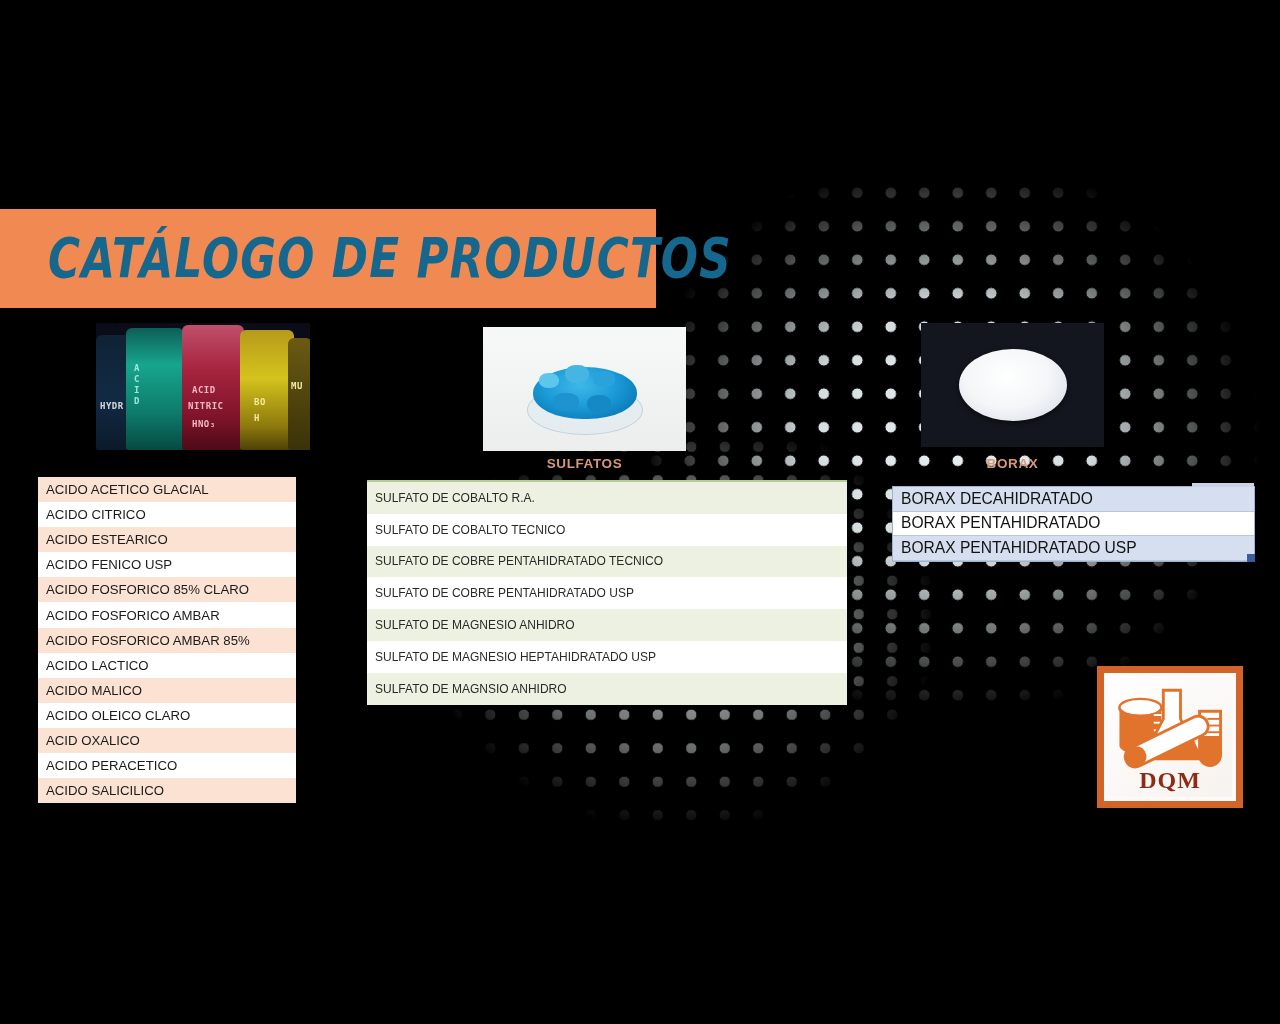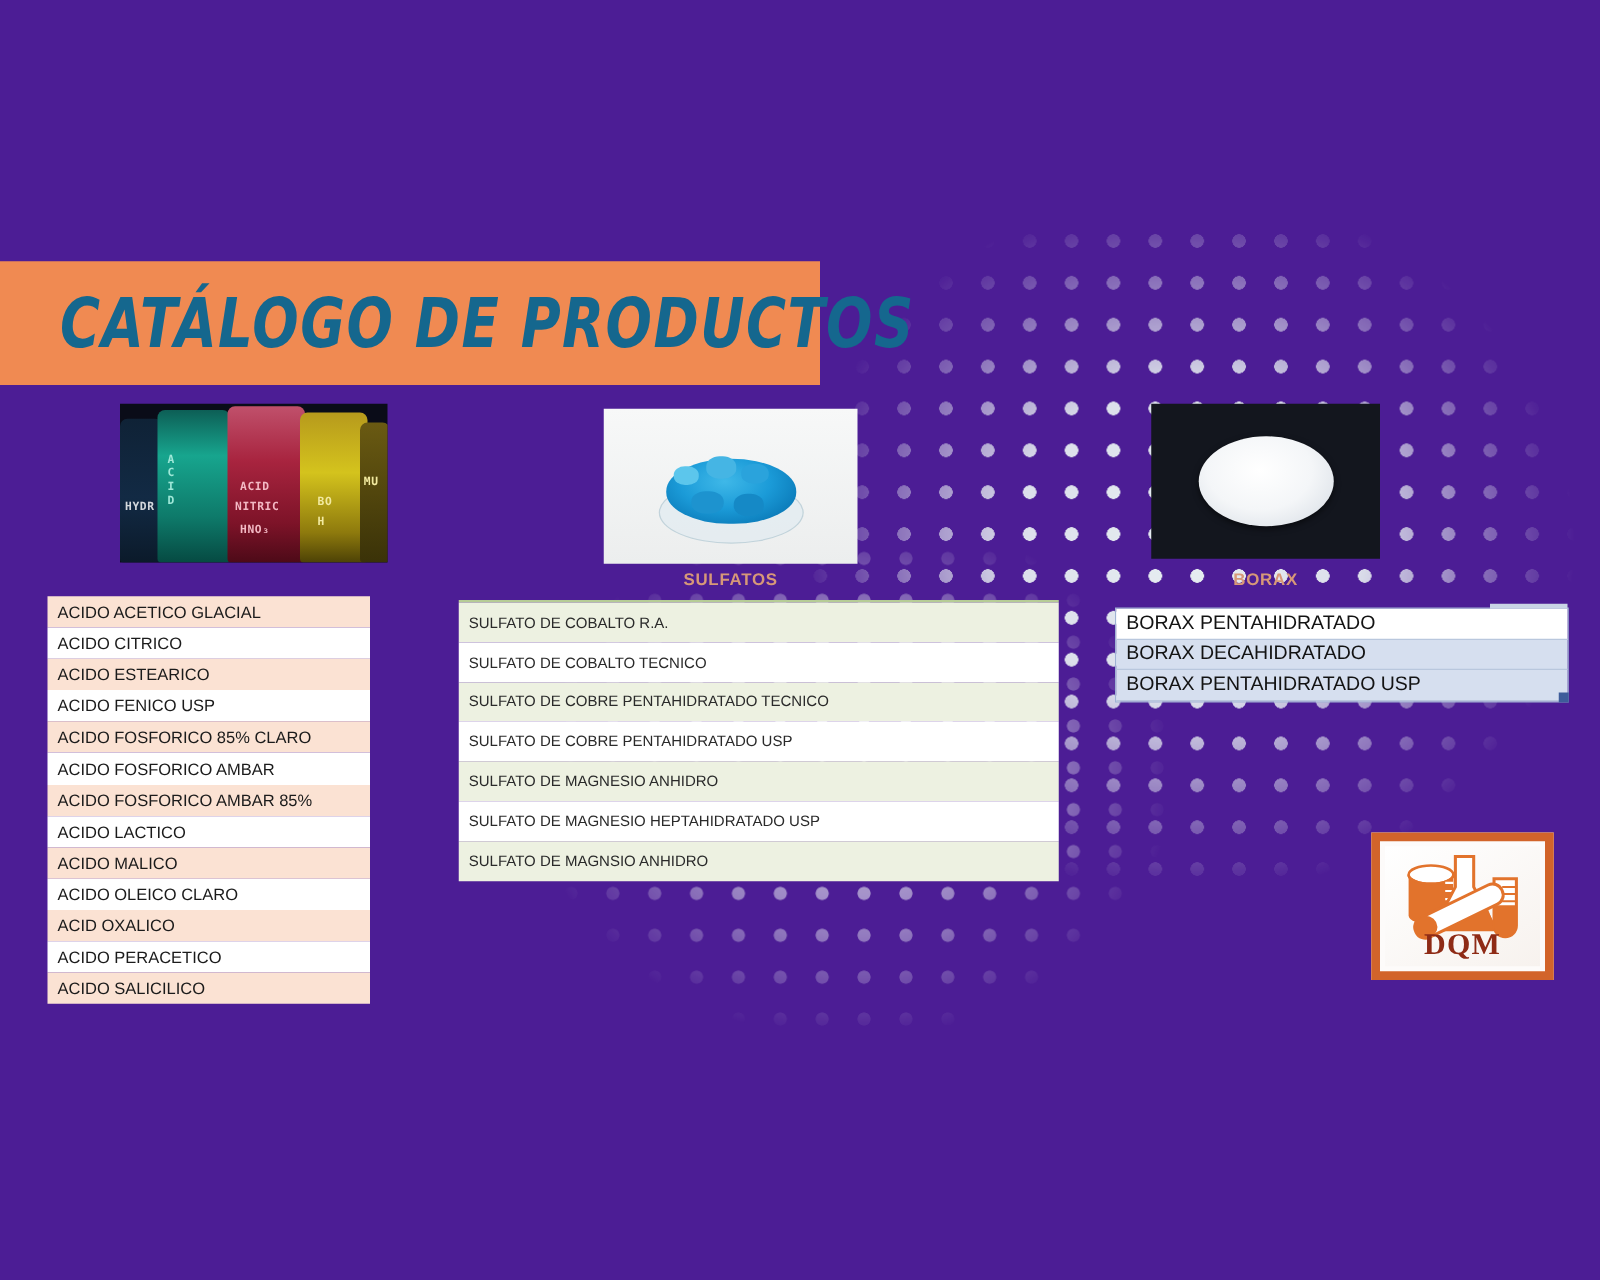--- a/index.html
+++ b/index.html
@@ -10,21 +10,21 @@
     height: 1024px;
     background: #ffffff;
     font-family: "Liberation Sans", sans-serif;
     overflow: hidden;
   }
 
   #slide {
     position: relative;
     width: 1280px;
     height: 1024px;
-    background: #4c1d95;
+    background: #000000;
     overflow: hidden;
   }
 
   
   #dot-pattern {
     position: absolute;
     left: 600px;
     top: 170px;
     width: 700px;
     height: 760px;
@@ -193,21 +193,21 @@
     position: absolute;
     right: 0px; top: -4px;
     width: 62px; height: 4px;
     background: #C9D4E6;
   }
 
   
   #dqm-logo {
     position: absolute;
     left: 1097px; top: 666px;
-    width: 146px; height: 118px;
+    width: 146px; height: 142px;
     border: 7px solid #D2642A;
     background: #fdfbfa;
     padding: 4px;
   }
   #dqm-inner {
     position: relative;
     width: 100%; height: 100%;
     background: linear-gradient(145deg,#ffffff,#f7f2ee);
   }
   #dqm-text {
@@ -284,22 +284,22 @@
     <div class="row even">SULFATO DE MAGNESIO HEPTAHIDRATADO USP</div>
     <div class="row odd">SULFATO DE MAGNSIO ANHIDRO</div>
   </div>
 
   <div class="photo" id="photo-borax">
     <div class="pdish"></div>
   </div>
   <div class="cat-label" style="left:921px; top:456px; width:183px;">BORAX</div>
   <div id="table-borax">
     <div id="borax-top-tab"></div>
+    <div class="row odd">BORAX DECAHIDRATADO</div>
     <div class="row even">BORAX PENTAHIDRATADO</div>
-    <div class="row odd">BORAX DECAHIDRATADO</div>
     <div class="row odd">BORAX PENTAHIDRATADO USP</div>
     <div id="borax-resize-handle"></div>
   </div>
 
   <div id="dqm-logo">
     <div id="dqm-inner">
       <svg viewBox="0 0 130 118" width="100%" height="100%">
 
         <path d="M12 28 h44 v40 a22 9 0 0 1 -44 0 z" fill="#E2732C"></path>
         <ellipse cx="34" cy="28" rx="22" ry="9" fill="#fff" stroke="#E2732C" stroke-width="2.5"></ellipse>

